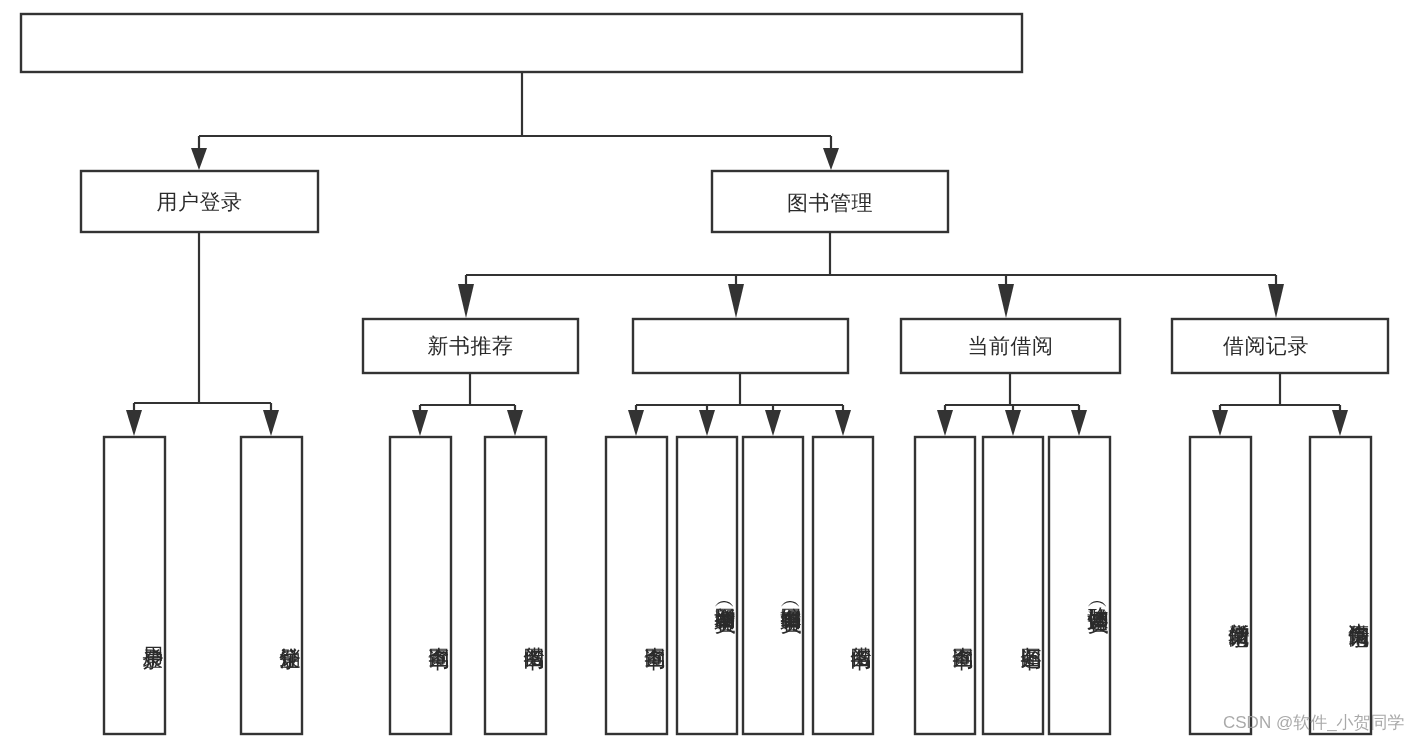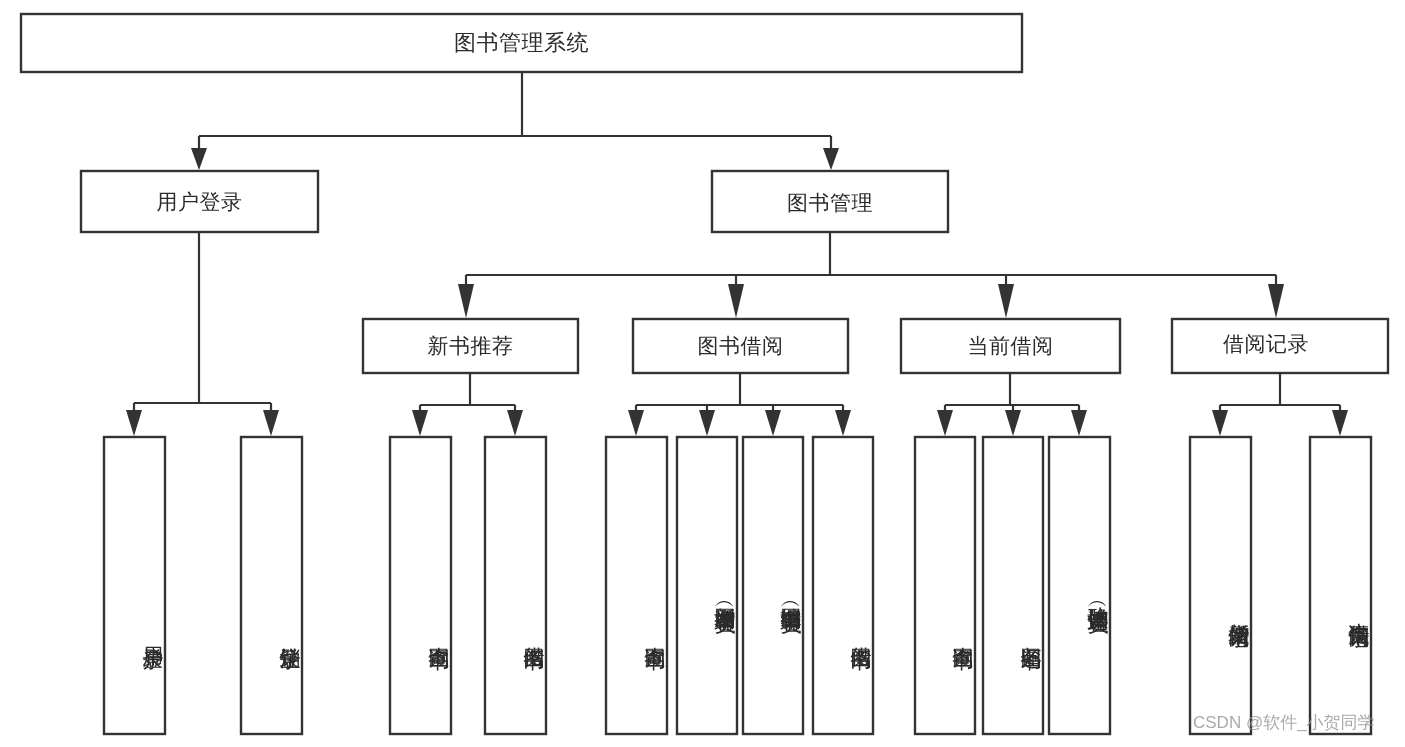--- a/index.html
+++ b/index.html
@@ -164,43 +164,41 @@
     <polygon class="arrow-head" points="1071,410 1087,410 1079,436"></polygon>
 
     <path class="connector" d="M 1280 373 L 1280 405"></path>
     <path class="connector" d="M 1220 405 L 1340 405"></path>
     <path class="connector" d="M 1220 405 L 1220 414"></path>
     <path class="connector" d="M 1340 405 L 1340 414"></path>
     <polygon class="arrow-head" points="1212,410 1228,410 1220,436"></polygon>
     <polygon class="arrow-head" points="1332,410 1348,410 1340,436"></polygon>
   </svg>
 
-  <div class="node-label label-title" style="left:21px; top:14px; width:1001px; height:58px;">图书管理系统</div>
 
   <div class="node-label label-horizontal" style="left:81px; top:171px; width:237px; height:61px;">用户登录</div>
   <div class="node-label label-horizontal" style="left:712px; top:171px; width:236px; height:63px;">图书管理</div>
 
   <div class="node-label label-horizontal" style="left:363px; top:319px; width:215px; height:54px;text-align:center;">新书推荐</div>
-  <div class="node-label label-horizontal" style="left:633px; top:319px; width:215px; height:54px;">图书借阅</div>
   <div class="node-label label-horizontal" style="left:901px; top:319px; width:219px; height:54px;">当前借阅</div>
-  <div class="node-label label-horizontal" style="left:1172px; top:319px; width:188px; height:54px;font-family:Liberation Mono, monospace;">借阅记录</div>
+  <div class="node-label label-horizontal" style="left:1172px; top:319px; width:188px; height:54px;">借阅记录</div>
 
   <div class="node-label label-vertical" style="left:104px; top:524px; width:61px; height:210px;">用户登录</div>
   <div class="node-label label-vertical" style="left:241px; top:524px; width:61px; height:210px;">注销登录</div>
 
   <div class="node-label label-vertical" style="left:390px; top:524px; width:61px; height:210px;">查询图书</div>
   <div class="node-label label-vertical" style="left:485px; top:524px; width:61px; height:210px;">借阅图书</div>
 
   <div class="node-label label-vertical" style="left:606px; top:524px; width:61px; height:210px;">查询图书</div>
   <div class="node-label label-vertical" style="left:677px; top:448px; width:60px; height:286px;">新增图书（管理员）</div>
   <div class="node-label label-vertical" style="left:743px; top:448px; width:60px; height:286px;">编辑图书（管理员）</div>
   <div class="node-label label-vertical" style="left:813px; top:524px; width:60px; height:210px;">借阅图书</div>
 
   <div class="node-label label-vertical" style="left:915px; top:524px; width:60px; height:210px;">查询图书</div>
   <div class="node-label label-vertical" style="left:983px; top:524px; width:60px; height:210px;">归还图书</div>
   <div class="node-label label-vertical" style="left:1049px; top:448px; width:61px; height:286px;">确认归还（管理员）</div>
 
   <div class="node-label label-vertical" style="left:1190px; top:478px; width:61px; height:256px;">新增借阅记录</div>
   <div class="node-label label-vertical" style="left:1310px; top:478px; width:61px; height:256px;">查询借阅记录</div>
 
-  <div class="watermark" style="left:1193px; top:711px;">CSDN @软件_小贺同学</div>
+  <div class="watermark" style="left:1193px; top:711px;padding-left:30px;">CSDN @软件_小贺同学</div>
 
 </div>
 
 </body></html>

